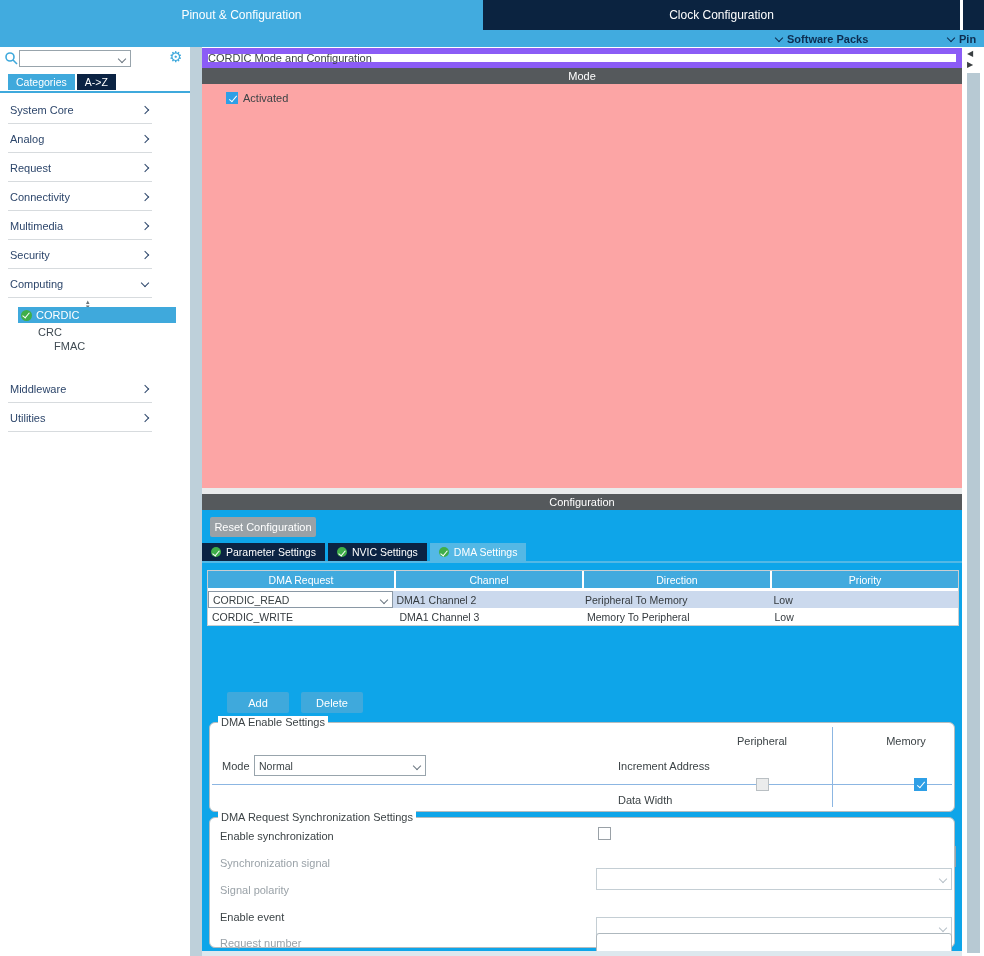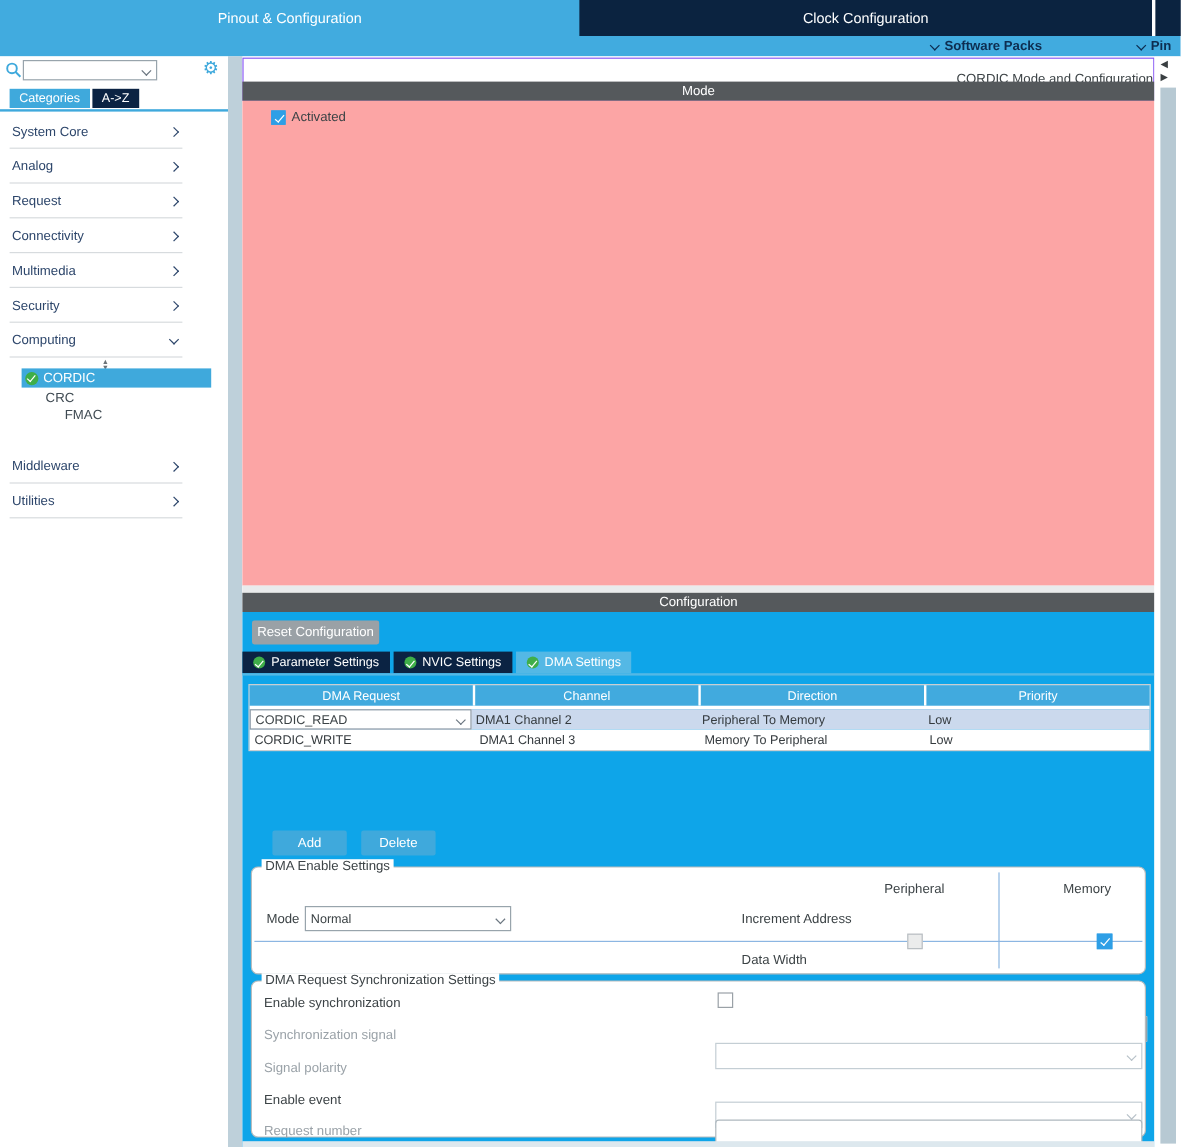--- a/index.html
+++ b/index.html
@@ -44,22 +44,22 @@
   .sidebar{position:absolute;left:0;top:47px;width:190px;height:909px;background:#fff;}
   .sidetab{display:inline-flex;align-items:center;height:16px;padding:0 8px;color:#fff;font-size:10.5px;}
   .catrow{position:absolute;left:0;width:160px;height:29px;display:flex;align-items:center;
           box-sizing:border-box;padding:0 12px 0 10px;color:#2d466b;}
   .catrow .lbl{flex:1;}
   .catrow .brd{position:absolute;left:8px;right:8px;bottom:0;height:1px;background:#d7dbde;}
   .subitemrow{position:absolute;left:38px;color:#3f4a52;font-size:11px;}
 
   
   .main{position:absolute;left:202px;top:47px;width:760px;height:909px;background:#fff;}
-  .panelbar-light{position:absolute;left:0;width:760px;height:36px;background:#fff;
-        border:1px solid #8b5cf6;box-sizing:border-box;display:flex;align-items:center;justify-content:flex-end;color:#3c4346;}
+  .panelbar-light{position:absolute;left:0;width:760px;height:20px;background:#fff;
+        border:6px solid #8b5cf6;box-sizing:border-box;display:flex;align-items:center;justify-content:flex-start;color:#3c4346;}
   .panelbar-dark{position:absolute;left:0;width:760px;height:16px;background:#55595c;color:#fff;
         display:flex;align-items:center;justify-content:center;font-size:11px;}
   .cfgtab{display:inline-flex;align-items:center;gap:5px;height:18px;padding:0 9px;background:#0b2343;
           color:#fff;font-size:10.5px;white-space:nowrap;}
   .cfgtab.active{background:#54b8e5;}
   .btn-blue{position:absolute;height:21px;background:#3fa9dc;color:#fff;border-radius:2px;
             display:flex;align-items:center;justify-content:center;font-size:11px;}
   .thead{background:#41aade;color:#fff;height:17px;display:flex;align-items:center;justify-content:center;font-size:10.5px;}
   .tcell{height:17px;display:flex;align-items:center;padding-left:4px;box-sizing:border-box;font-size:10.5px;color:#343a3e;}
   .fset{position:absolute;border:1px solid #b7bcbe;border-radius:6px;box-sizing:border-box;background:#fff;}

